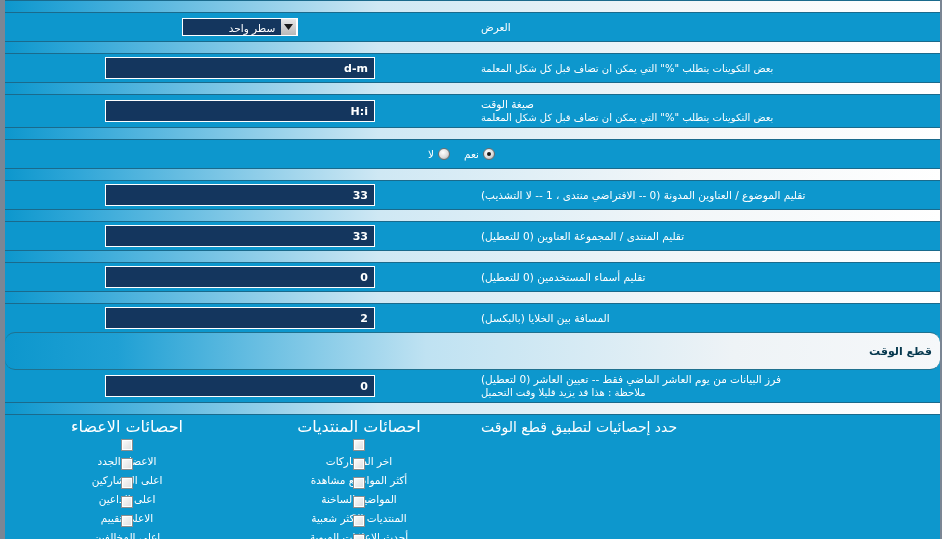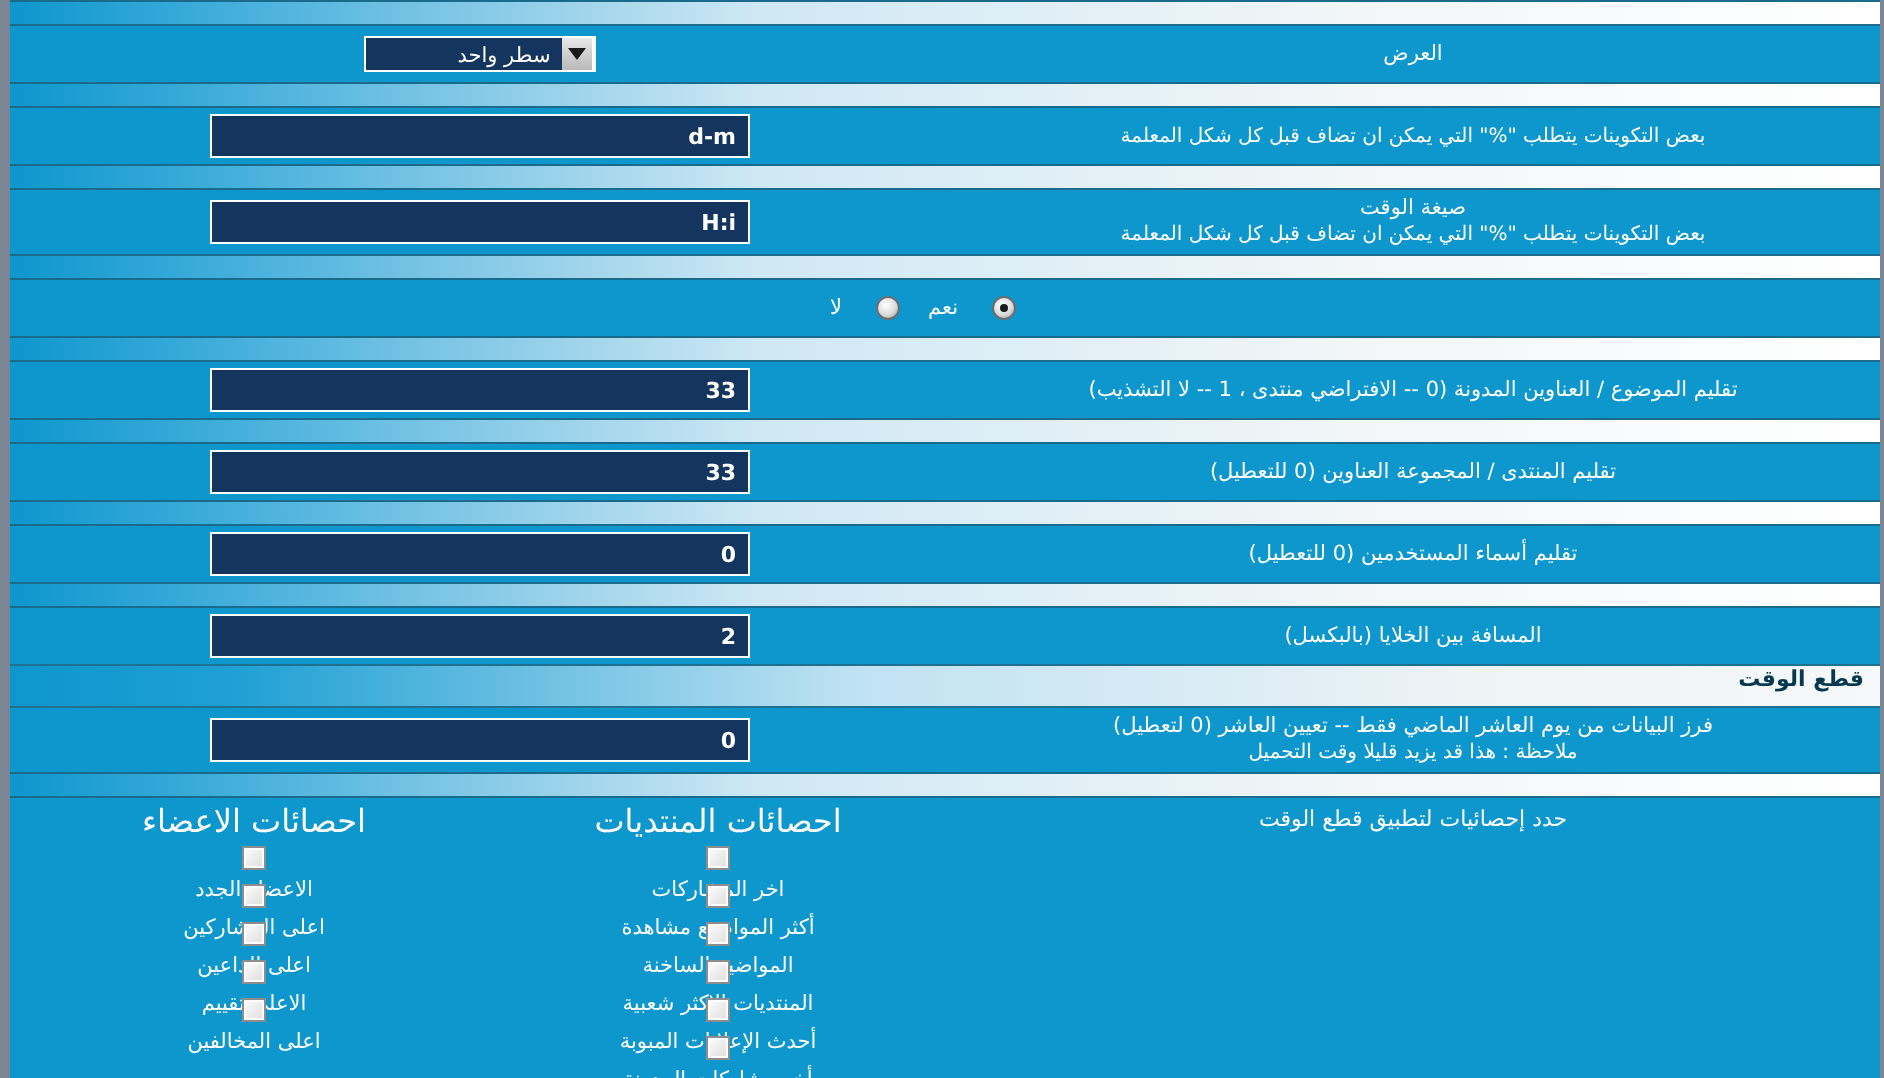--- a/index.html
+++ b/index.html
@@ -26,27 +26,29 @@
   
   .divider {
     height: 13px;
     margin: 0;
     background: linear-gradient(to left, #ffffff 0%, #f2f6f8 28%, #cfe8f4 60%, #31a7d8 92%, #0d97cd 100%);
     border-top: 1px solid #1a6a8c;
     border-bottom: 1px solid #1a6a8c;
     position: relative;
   }
   .divider.tall {
-    height: 22px;
+    height: 38px;
     background: linear-gradient(to left, #f6f8fa 0%, #eef3f6 22%, #bfe2f2 55%, #1fa0d4 88%, #0d97cd 100%);
     border-top: 1px solid #20718f;
     border-bottom: 1px solid #20718f;
     display: flex;
+    align-items: center;
     justify-content: flex-start;
     padding: 0 8px;
+    border-radius: 10px;
   }
   .section-title {
     font-size: 11px;
     font-weight: bold;
     color: #06384e;
     white-space: nowrap;
   }
 
   
   .row {
@@ -54,21 +56,21 @@
     flex-direction: row;
     align-items: center;
     background: #0d97cd;
     padding: 0;
     min-height: 28px;
   }
   .row-label {
     flex: 0 0 auto;
     width: 465px;
     padding: 3px 8px 3px 6px;
-    text-align: center;
+    text-align: left;
     color: #ffffff;
     font-size: 10.5px;
     line-height: 13px;
     direction: rtl;
   }
   .row-label .lbl-main { display: block; white-space: nowrap; }
   .row-label .lbl-sub {
     display: block;
     font-size: 10px;
     line-height: 13px;
@@ -132,21 +134,21 @@
     display: flex;
     flex-direction: row;
     align-items: center;
     gap: 14px;
     direction: rtl;
     padding-right: 22px;
   }
   .radio-item {
     display: flex;
     align-items: center;
-    gap: 17px;
+    gap: 4px;
     color: #ffffff;
     font-size: 10.5px;
   }
   .radio {
     width: 12px; height: 12px;
     border-radius: 50%;
     background: radial-gradient(circle at 40% 35%, #ffffff 0%, #dcdcdc 55%, #9a9a9a 100%);
     border: 1px solid #6d6d6d;
     display: inline-block;
     position: relative;
@@ -165,23 +167,23 @@
     display: flex;
     flex-direction: row;
     align-items: flex-start;
     background: #0d97cd;
     padding-top: 2px;
     direction: rtl;
   }
   .cb-head-label {
     width: 465px;
     padding: 2px 8px 0 6px;
-    text-align: center;
-    color: #ffffff;
-    font-size: 11px;
+    text-align: left;
+    color: #ffffff;
+    font-size: 14px;
     white-space: nowrap;
   }
   .cb-cols {
     flex: 1 1 auto;
     display: flex;
     flex-direction: row;
     justify-content: flex-start;
   }
   .cb-col {
     width: 232px;

